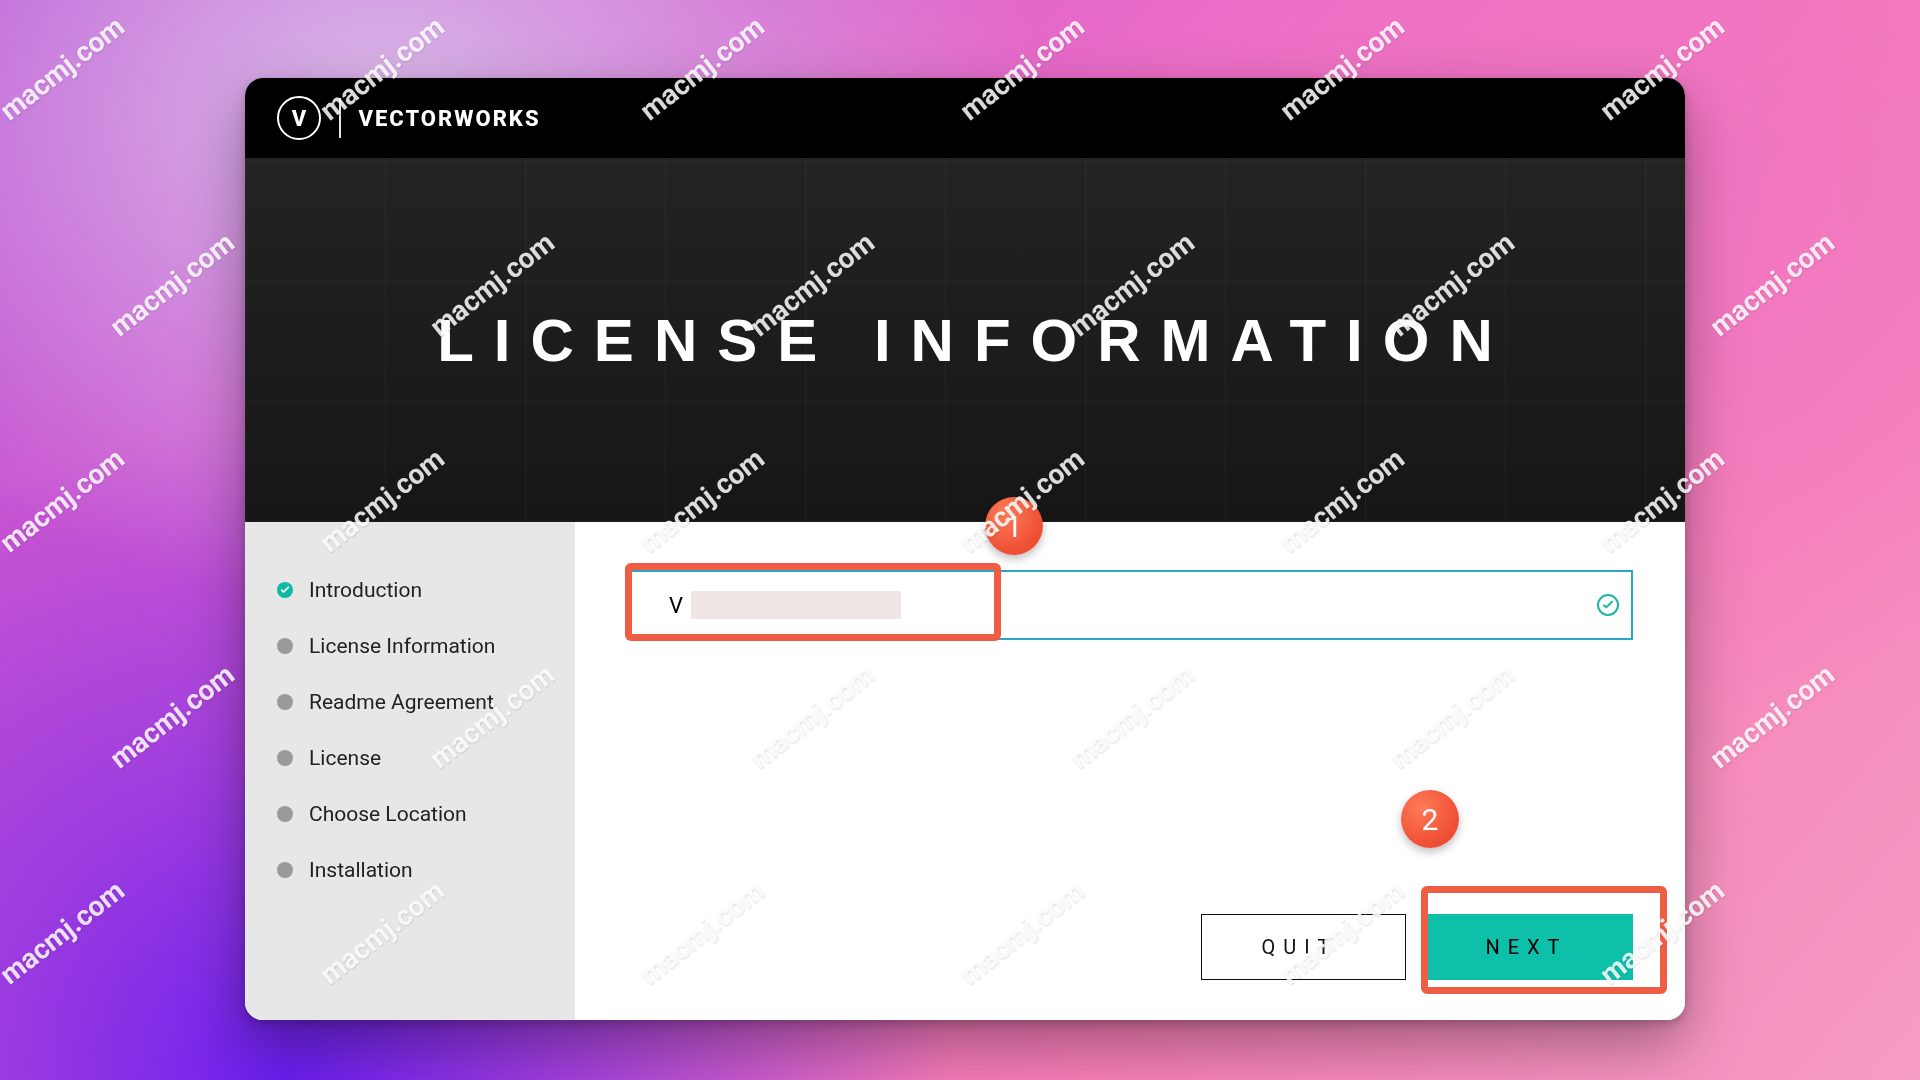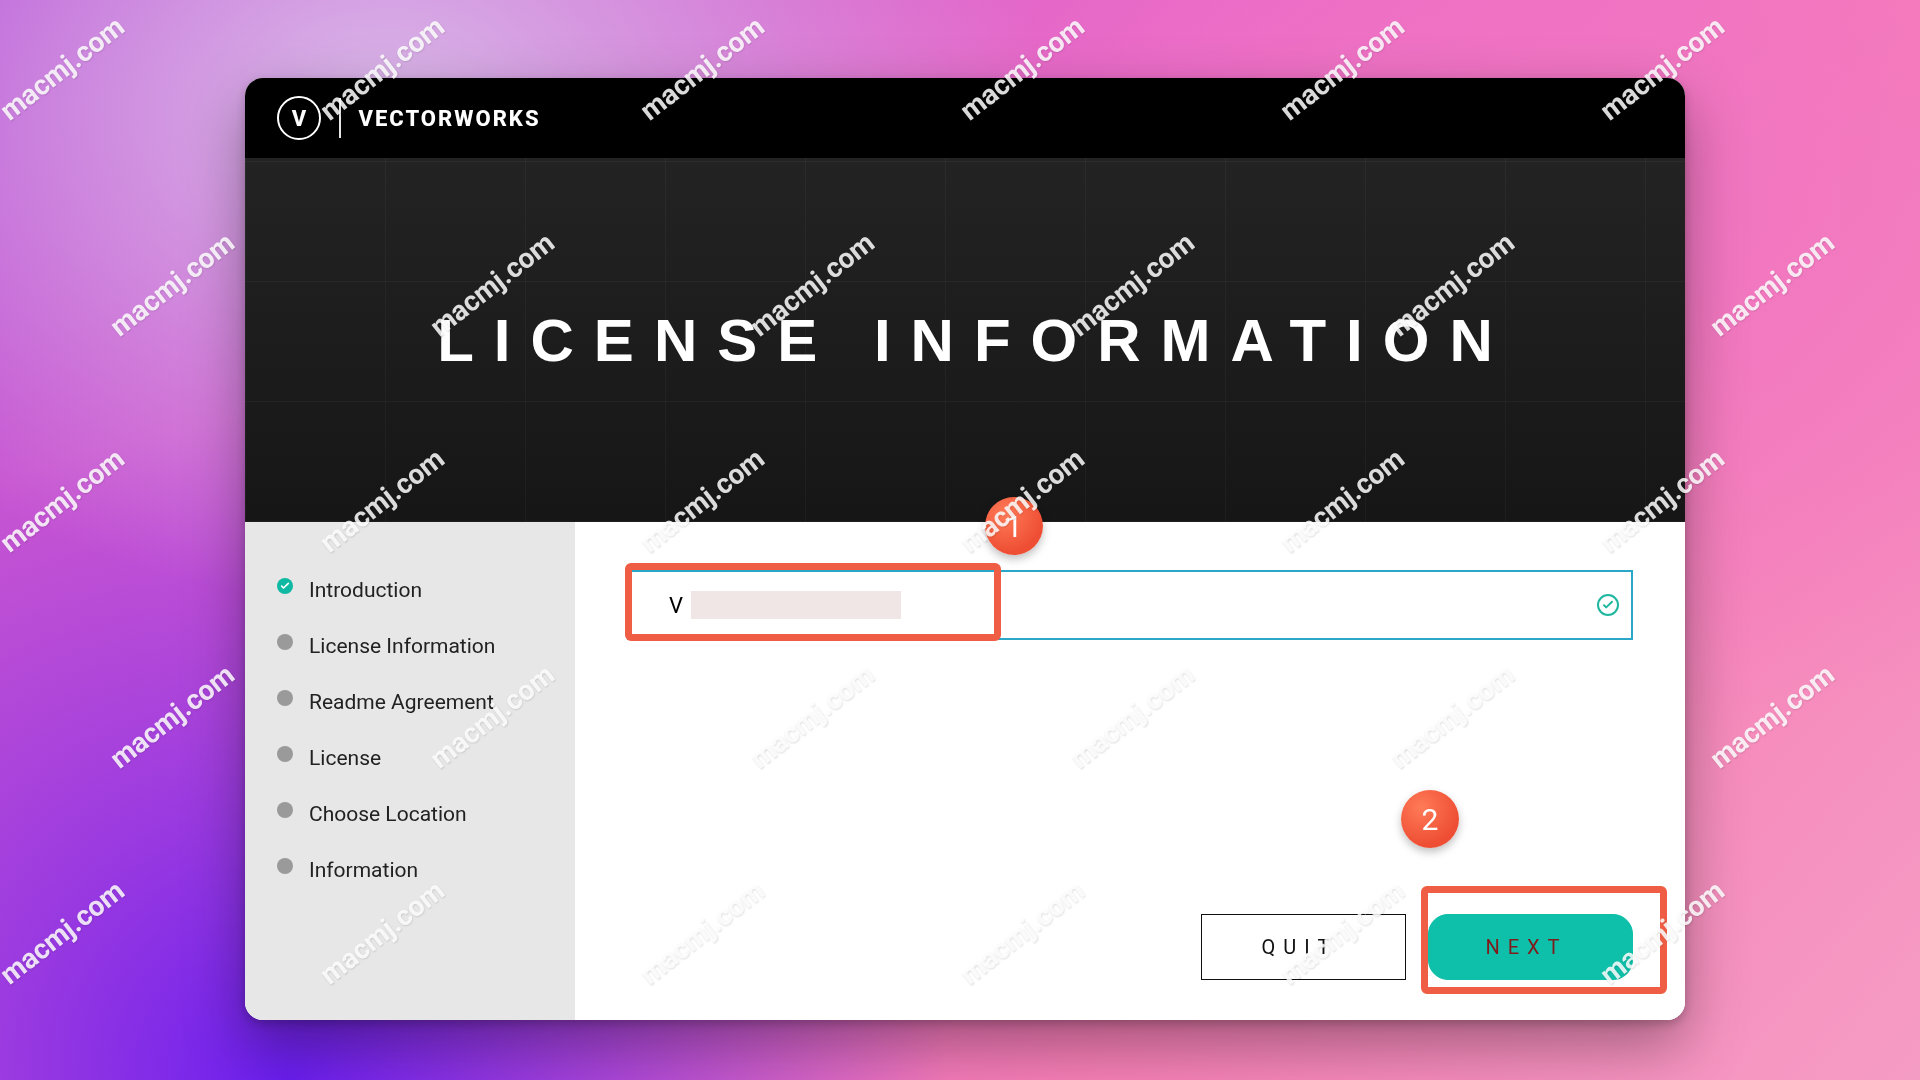--- a/index.html
+++ b/index.html
@@ -62,21 +62,21 @@
   }
 
   .body {
     display: grid;
     grid-template-columns: 330px 1fr;
     height: calc(100% - 80px - 364px);
   }
   .sidebar {
     background: #e7e7e7; padding: 40px 28px;
   }
-  .step { display: flex; gap: 16px; padding: 16px 4px; color: #222; font-size: 21px; }
+  .step { display: flex; align-items: center; gap: 16px; padding: 16px 4px; color: #222; font-size: 21px; }
   .step .dot { width: 16px; height: 16px; border-radius: 50%; background: #9a9a9a; flex: 0 0 16px; display: flex; align-items: center; justify-content: center; }
   .step.done .dot { background: #10b9a3; }
   .step.done .dot svg { width: 10px; height: 10px; }
   .step .label { }
 
   .main { background: #fff; padding: 48px 52px 40px 52px; position: relative; }
 
   .field-wrap { position: relative; }
   .serial-input {
     width: 100%; height: 70px; padding: 0 56px 0 40px;
@@ -91,21 +91,21 @@
     color: #1fb79f;
   }
   .input-valid-icon svg { width: 12px; height: 12px; }
 
   .footer { position: absolute; right: 52px; bottom: 40px; display: flex; gap: 22px; }
   .btn {
     min-width: 205px; height: 66px; display: inline-flex; align-items: center; justify-content: center;
     letter-spacing: 8px; font-size: 20px; cursor: pointer; user-select: none; padding: 0 8px 0 0;
     border: 1.5px solid #0f0f0f; background: #fff; color: #111;
   }
-  .btn.primary { background: #0ebfa9; border-color: #0ebfa9; color: #7f1d1d; border-radius: 20px; }
+  .btn.primary { background: #0ebfa9; border-color: #0ebfa9; color: #000000; }
 
   
   .callout-circle {
     position: absolute; width: 58px; height: 58px; border-radius: 50%;
     background: radial-gradient(circle at 35% 30%, #ff7b57, #ee4e33 70%);
     color: #fff; display: flex; align-items: center; justify-content: center;
     font-size: 30px; font-weight: 400; box-shadow: 0 4px 8px rgba(0,0,0,0.25);
     z-index: 60;
   }
   .callout-box { position: absolute; border: 7px solid #ef5d44; border-radius: 6px; z-index: 55; pointer-events: none; }
@@ -191,21 +191,21 @@
         <div class="step">
           <span class="dot"></span>
           <span class="label">License</span>
         </div>
         <div class="step">
           <span class="dot"></span>
           <span class="label">Choose Location</span>
         </div>
         <div class="step">
           <span class="dot"></span>
-          <span class="label">Information</span>
+          <span class="label">Installation</span>
         </div>
       </aside>
 
       <main class="main">
         <div class="field-wrap">
           <input class="serial-input" type="text" value="V                         -383C|" style="">
           <div class="redact"></div>
           <span class="input-valid-icon">
             <svg viewBox="0 0 12 12">
                 <path d="M2 6.2l2.2 2.2L10 2.8" fill="none" stroke="#1fb79f" stroke-width="2" stroke-linecap="round" stroke-linejoin="round"></path>

